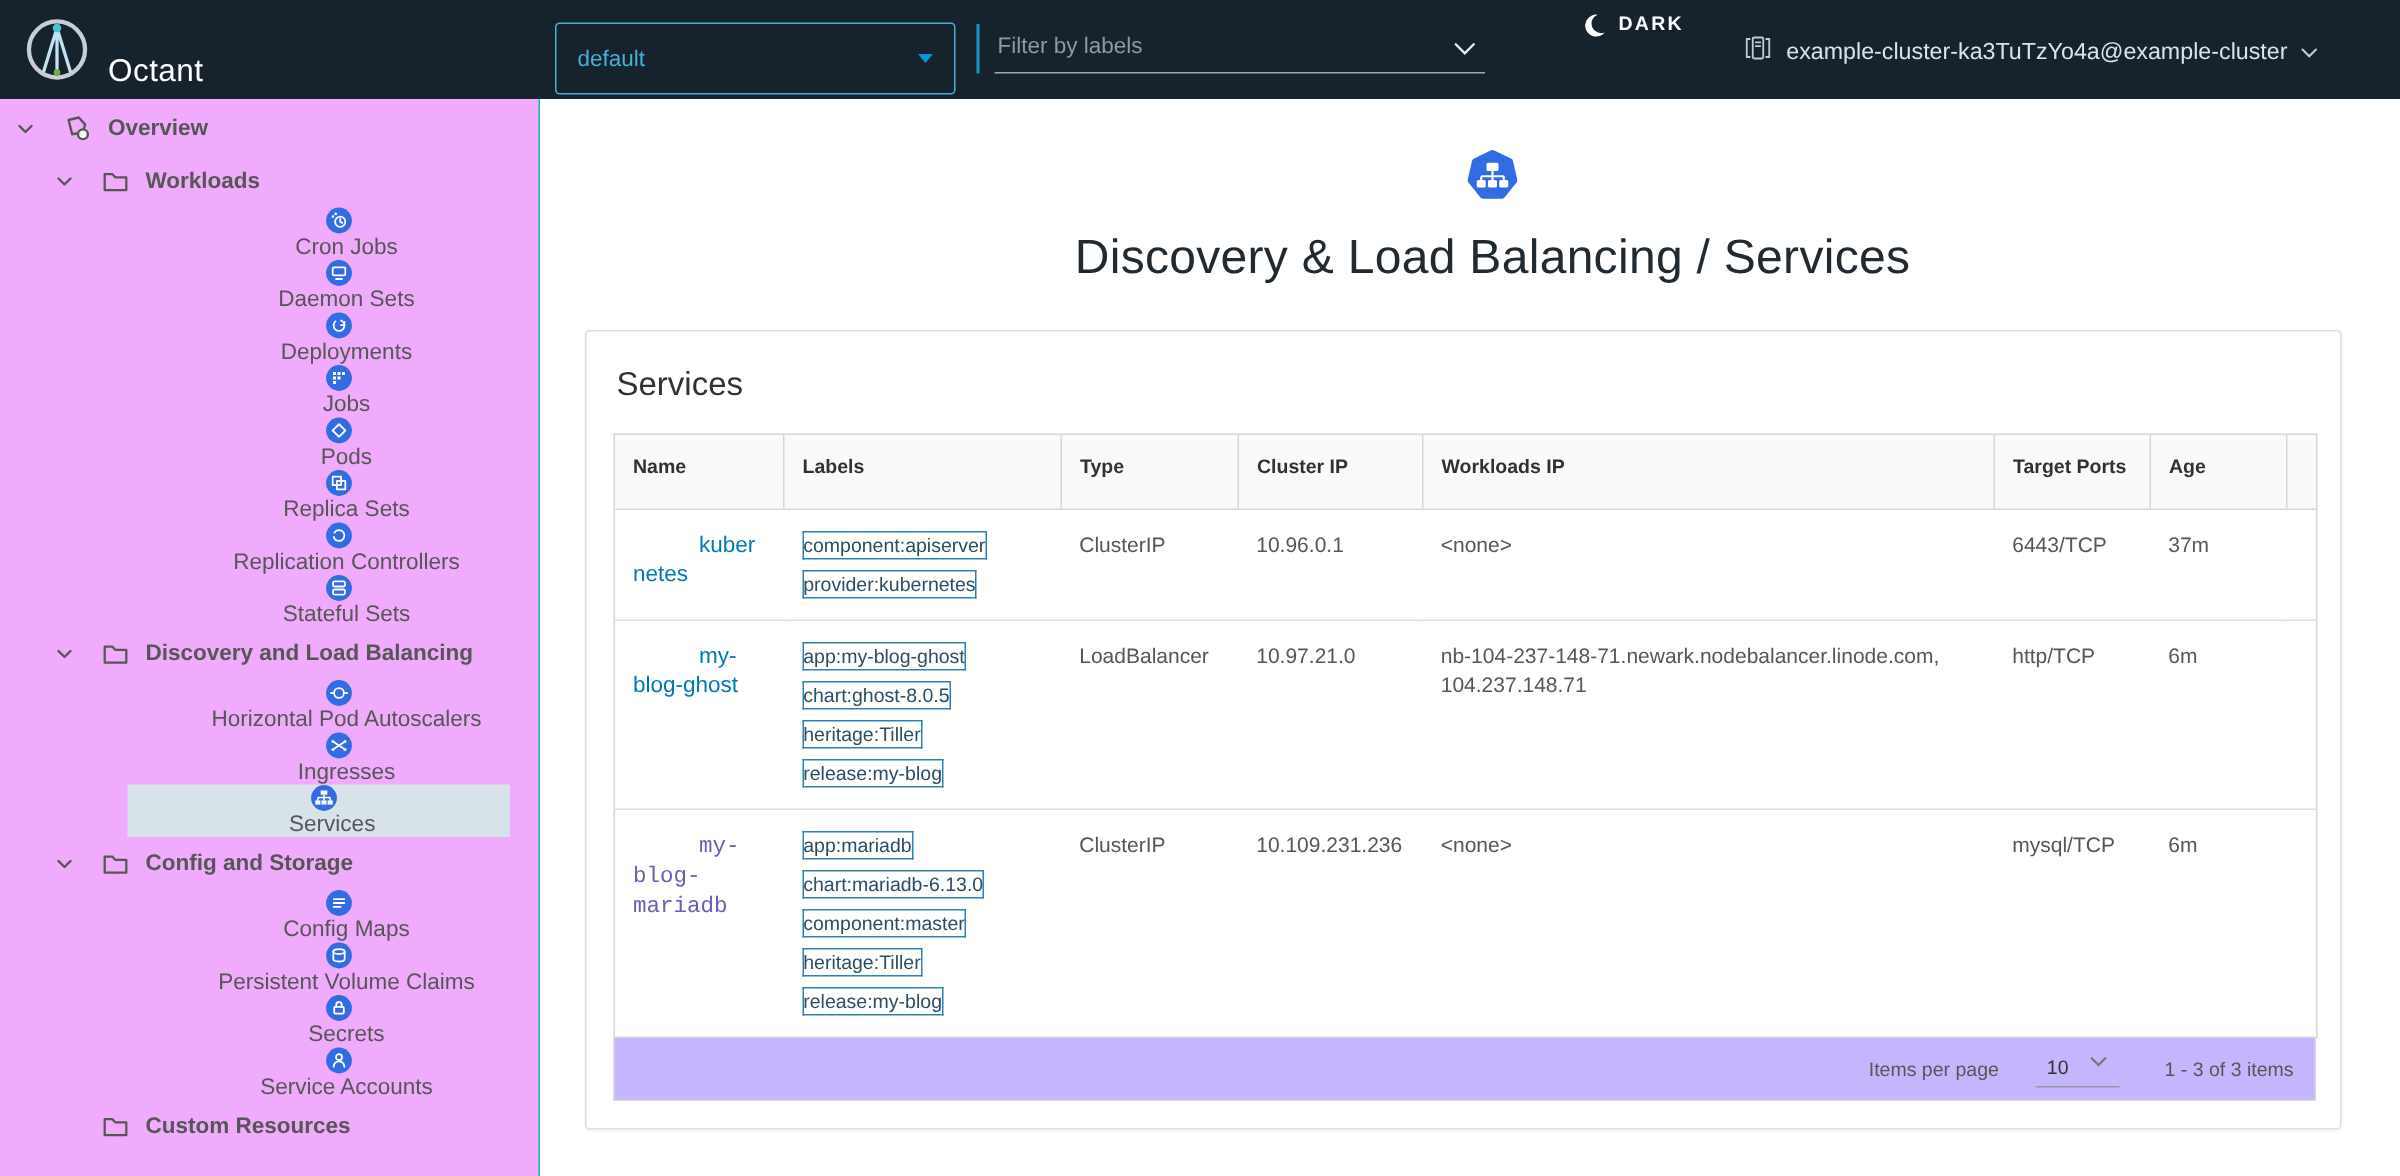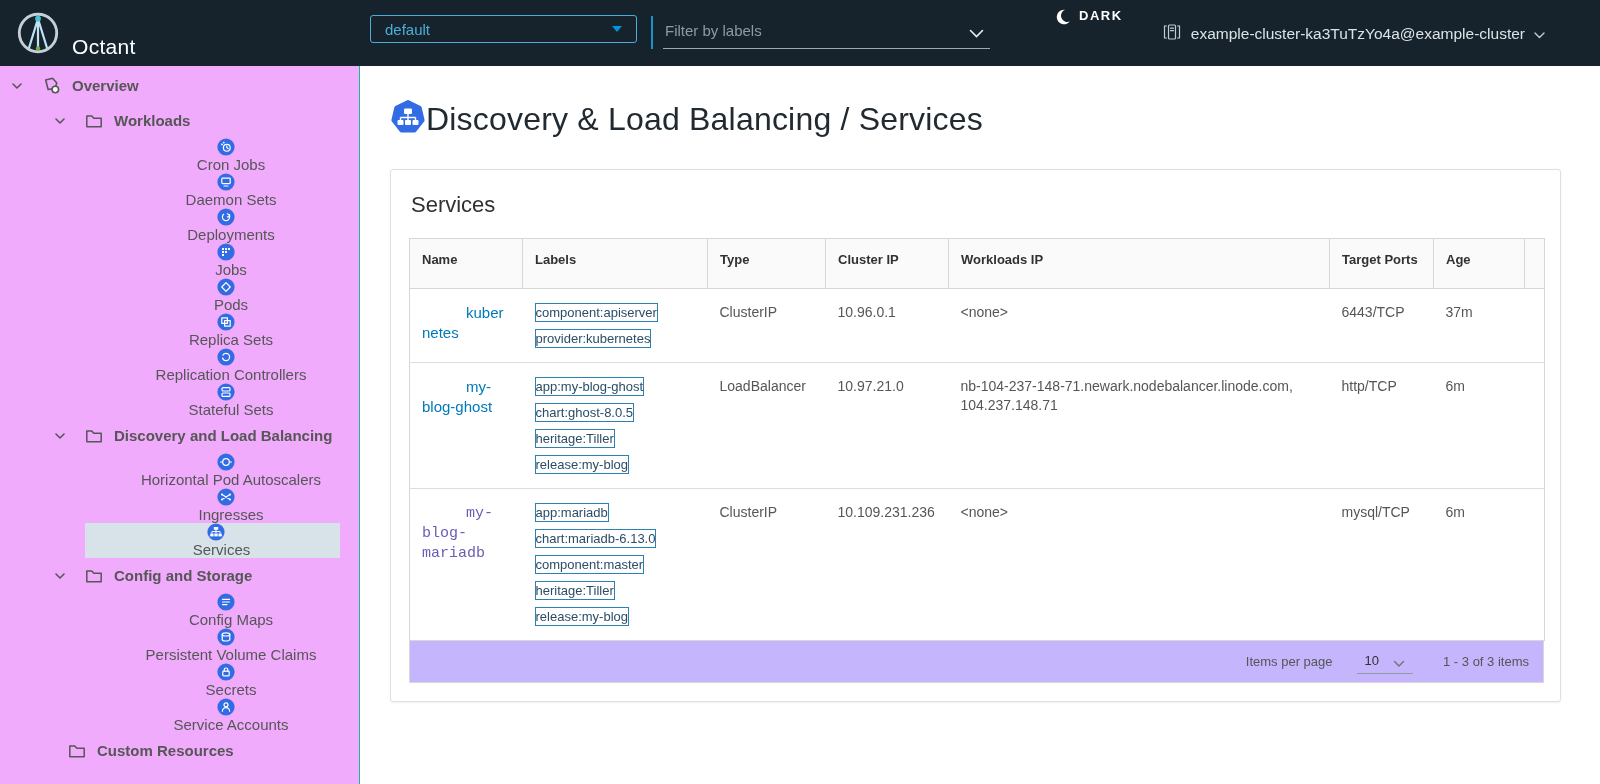--- a/index.html
+++ b/index.html
@@ -8,21 +8,21 @@
 
   :root{
     --header-bg:#16222c; --k8s-blue:#326ce5; --link:#0079b8; --visited:#6d5cb7;
     --sel-bg:#d8e3e9; --pill-border:#2e80b3; --pill-text:#2b4d66; --ns:#49afd9;
   }
 
   
   .header{ position:relative; height:66px; background:var(--header-bg); }
   .logo-group{ position:absolute; left:16px; top:11px; display:flex; align-items:flex-end; }
   .app-name{ color:#fff; font-size:21px; margin-left:12px; letter-spacing:.3px; }
-  .ns-select{ position:absolute; left:370px; top:15px; width:267px; height:28px;
+  .ns-select{ position:absolute; left:370px; top:15px; width:267px; height:48px;
     border:1px solid var(--ns); border-radius:3px; display:flex; align-items:center;
     padding:0 14px; color:var(--ns); font-size:15px; cursor:pointer; }
   .ns-caret{ margin-left:auto; width:0; height:0; border-left:5px solid transparent;
     border-right:5px solid transparent; border-top:6px solid #0095d3; }
   .hdr-divider{ position:absolute; left:651px; top:16px; width:2px; height:33px; background:#1794c7; }
   .filter-group{ position:absolute; left:663px; top:16px; width:327px; }
   .filter-input{ width:100%; background:transparent; border:none; outline:none;
     border-bottom:1px solid #9aa9b2; color:#cfd9df; font-size:15px; padding:6px 30px 9px 2px; }
   .filter-input::placeholder{ color:#8e9aa3; }
   .filter-chevron{ position:absolute; right:6px; top:9px; }
@@ -39,29 +39,29 @@
   .main{ flex:1; background:#fff; overflow:hidden; }
 
   
   .nav-row{ height:35px; display:flex; align-items:center; font-size:15px;
     color:#565656; cursor:pointer; white-space:nowrap; }
   .nav-row .chev{ width:16px; display:flex; }
   .nav-row .nicon{ display:flex; margin-left:16px; }
   .nav-row .nlabel{ margin-left:11px; }
   .nav-row.group .nlabel, .nav-row.lvl0 .nlabel{ font-weight:700; }
   .lvl0{ padding-left:10px; }
-  .lvl1{ padding-left:53px; }
+  .lvl1{ padding-left:36px; }
   .lvl1.nochev{ padding-left:68px; }
   .lvl1.nochev .nicon{ margin-left:0; }
   .lvl2{ padding-left:92px;flex-direction:column; }
   .lvl2 .nicon{ margin-left:0; }
   .nav-row.selected{ margin-left:85px; padding-left:7px; width:255px; background:var(--sel-bg); }
 
   
-  .title-row{ display:flex; align-items:center; margin:33px 0 0 30px; }
+  .title-row{ display:flex; align-items:center; gap:13px; margin:33px 0 0 30px;flex-direction:column; }
   .page-title{ font-size:32px; font-weight:300; color:#212a30; letter-spacing:.2px; }
   .card{ width:1171px; margin:30px 0 0 30px; background:#fff; border:1px solid #dfdfdf;
     border-radius:3px; box-shadow:0 1px 3px rgba(0,0,0,.06); padding:18px; }
   .card-title{ font-size:22px; font-weight:400; color:#313131; margin:4px 0 20px 2px; }
 
   table.dg{ width:1135px; border-collapse:collapse; table-layout:fixed;
     border:1px solid #d7d7d7; }
   .dg thead th{ background:#fafafa; text-align:left; vertical-align:top;
     font-size:13px; font-weight:700; color:#313131; padding:12px 12px 20px 12px;
     border-left:1px solid #d7d7d7; border-bottom:1px solid #d7d7d7; line-height:17px; }
@@ -73,21 +73,21 @@
   a.res-link.visited{ color:var(--visited);font-family:Liberation Mono, monospace; }
   .pill{ display:table; margin-bottom:7px; padding:4px 11px; border:1px solid var(--pill-border);
     border-radius:11px; color:var(--pill-text); font-size:13px; line-height:17px;
     cursor:pointer; white-space:nowrap; }
   .pill:last-child{ margin-bottom:0; }
 
   .dg-footer{ width:1135px; height:42px; background:#c4b5fd; border:1px solid #d7d7d7;
     border-top:none; display:flex; align-items:center; justify-content:flex-end;
     font-size:13px; color:#565656; padding-right:14px; }
   .ipp-label{ margin-right:24px; }
-  .ipp-select{ display:flex; align-items:flex-end; gap:14px; color:#313131;
+  .ipp-select{ display:flex; align-items:flex-start; gap:14px; color:#313131;
     border-bottom:1px solid #8f9ba3; padding:3px 8px 5px 8px; cursor:pointer; }
   .range-text{ margin-left:30px; }
 
   .ws{ stroke:#fff; fill:none; stroke-width:1.2; stroke-linecap:round; stroke-linejoin:round; }
   .gs{ stroke:#565656; fill:none; stroke-width:1.5; stroke-linecap:round; stroke-linejoin:round; }
 </style>
 </head>
 <body>
 
 <div class="header">

